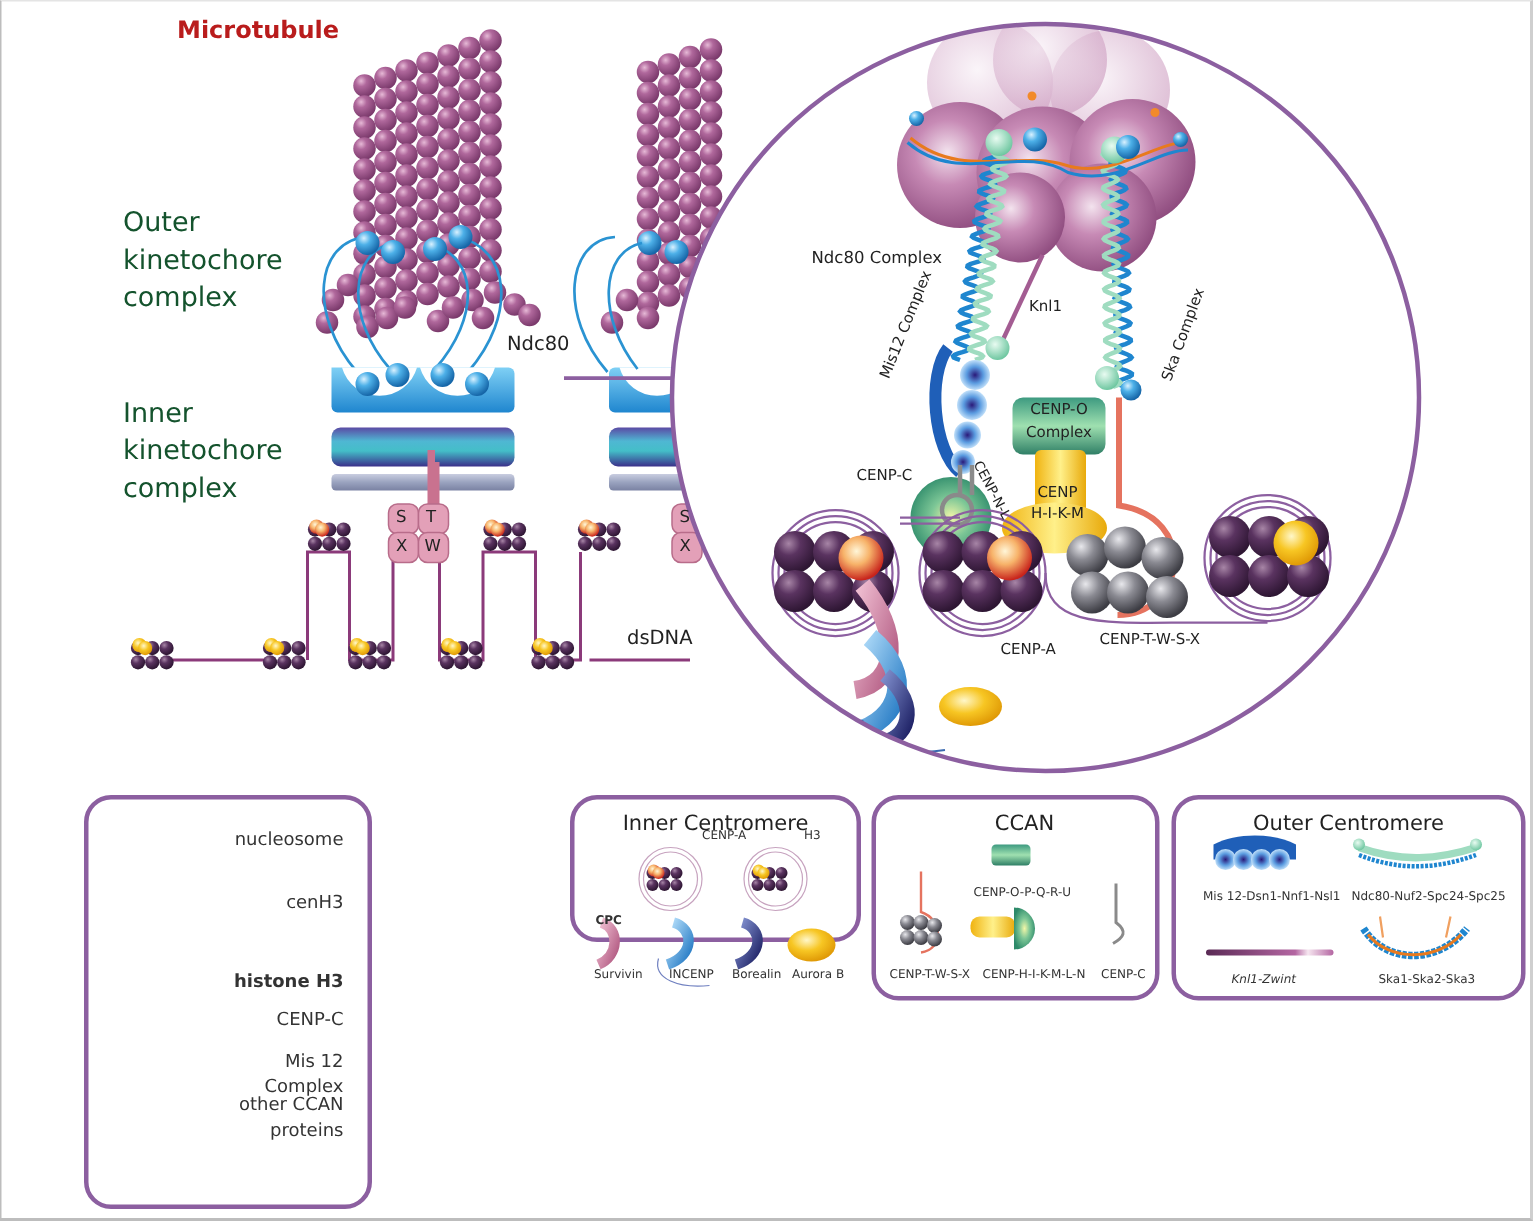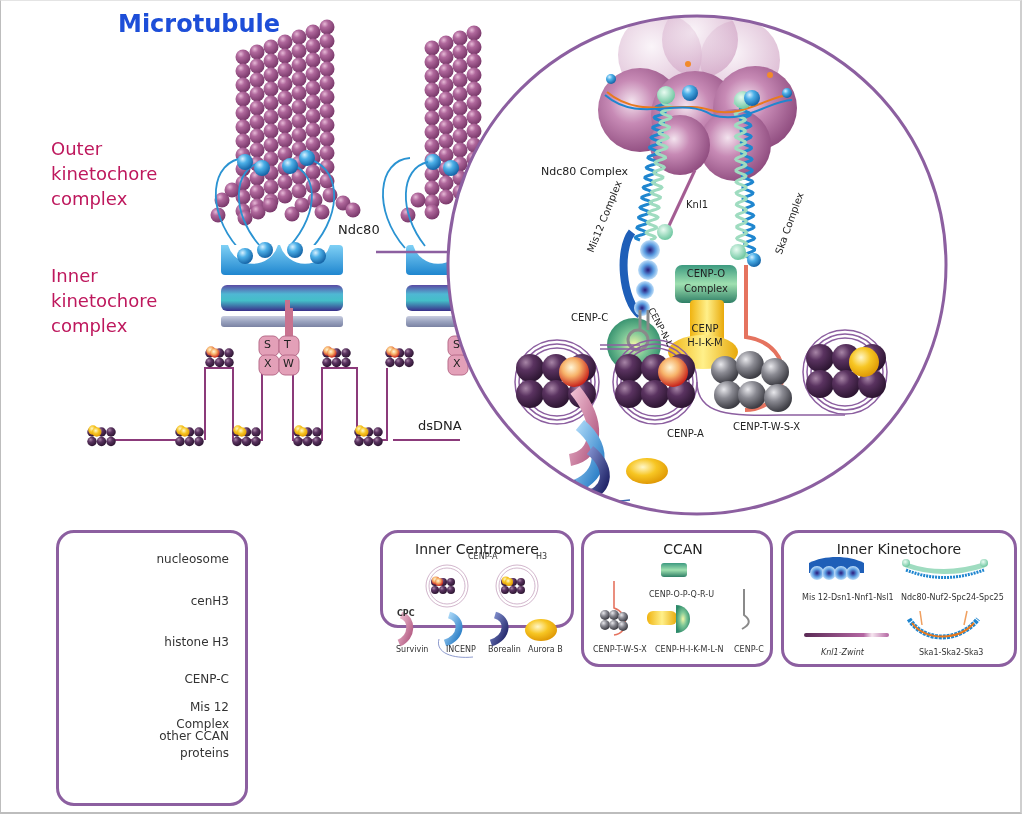--- a/index.html
+++ b/index.html
@@ -3,22 +3,22 @@
 <meta charset="utf-8">
 <style>
   html, body { margin: 0; padding: 0; background: #ffffff; }
   body { width: 1024px; height: 817px; position: relative; overflow: hidden;
          font-family: "DejaVu Sans", sans-serif; color: #222; }
   .frame { position: absolute; left: 0; top: 0; width: 1022px; height: 814px;
            border-left: 1px solid #bdbdbd; border-right: 2px solid #cfcfcf;
            border-bottom: 2px solid #bdbdbd; border-top: 1px solid #e4e4e4; box-sizing: border-box; }
   svg#diagram { position: absolute; left: 0; top: 0; }
   .lbl { position: absolute; white-space: nowrap; }
-  .title { font-weight: bold; font-size: 24px; color: #1d4ed8; }
-  .side-lbl { font-size: 18px; line-height: 25px; color: #be185d; }
+  .title { font-weight: bold; font-size: 16px; color: #b91c1c; }
+  .side-lbl { font-size: 18px; line-height: 25px; color: #14532d; margin-left: 31px; }
   .small { font-size: 11px; color: #222; }
   .tiny { font-size: 8px; color: #333; }
   .box { position: absolute; border: 3px solid #8c5fa0; border-radius: 18px; box-sizing: border-box; background: #fff; }
   .box-title { position: absolute; left: 0; right: 0; text-align: center; font-size: 14px; color: #222; }
   .legend-text { position: absolute; right: 16px; text-align: right; font-size: 12px; color: #333; line-height: 17px; }
 </style>
 </head>
 <body>
 
 <div class="frame"></div>
@@ -568,21 +568,21 @@
 <div class="lbl" style="left:680px; top:322px; font-size:10px; text-align:center; line-height:14px; width:50px;">
   <div>CENP</div>
   <div>H-I-K-M</div>
 </div>
 <div class="lbl" style="left:667px; top:428px; font-size:10px;">CENP-A</div>
 <div class="lbl" style="left:733px; top:421px; font-size:10px;">CENP-T-W-S-X</div>
 
 <div class="box" style="left:56px; top:530px; width:192px; height:276px;">
   <div class="legend-text" style="top:18px;">nucleosome</div>
   <div class="legend-text" style="top:60px;">cenH3</div>
-  <div class="legend-text" style="top:101px;">histone H3</div>
+  <div class="legend-text" style="top:113px;font-weight:bold;">histone H3</div>
   <div class="legend-text" style="top:138px;">CENP-C</div>
   <div class="legend-text" style="top:166px;">
     <div>Mis 12</div>
     <div>Complex</div>
   </div>
   <div class="legend-text" style="top:195px;">
     <div>other CCAN</div>
     <div>proteins</div>
   </div>
 </div>
@@ -648,21 +648,21 @@
     <path d="M92 52 a14 14 0 0 1 0 28z" fill="url(#gGreen)"></path>
     <path d="M160 36 V62 C168 68 165 72 158 76" fill="none" stroke="#8a8a8a" stroke-width="2"></path>
   </svg>
   <div class="lbl tiny" style="left:65px; top:57px;">CENP-O-P-Q-R-U</div>
   <div class="lbl tiny" style="left:9px; top:112px;">CENP-T-W-S-X</div>
   <div class="lbl tiny" style="left:71px; top:112px;">CENP-H-I-K-M-L-N</div>
   <div class="lbl tiny" style="left:150px; top:112px;">CENP-C</div>
 </div>
 
 <div class="box" style="left:781px; top:530px; width:236px; height:137px;">
-  <div class="box-title" style="top:8px;">Inner Kinetochore</div>
+  <div class="box-title" style="top:8px;">Outer Centromere</div>
   <svg width="230" height="110" style="position:absolute; left:0; top:20px;">
     <g>
       <path d="M25 10 C40 2 65 2 80 10 V20 H25z" fill="#1f5fb8"></path>
       <circle cx="33" cy="20" r="7" fill="url(#gMisDot)"></circle>
         <circle cx="45" cy="20" r="7" fill="url(#gMisDot)"></circle>
       <circle cx="57" cy="20" r="7" fill="url(#gMisDot)"></circle>
         <circle cx="69" cy="20" r="7" fill="url(#gMisDot)"></circle>
     </g>
     <g>
       <path d="M122 12 C150 22 175 20 200 12" fill="none" stroke="#9fdcc0" stroke-width="5"></path>

